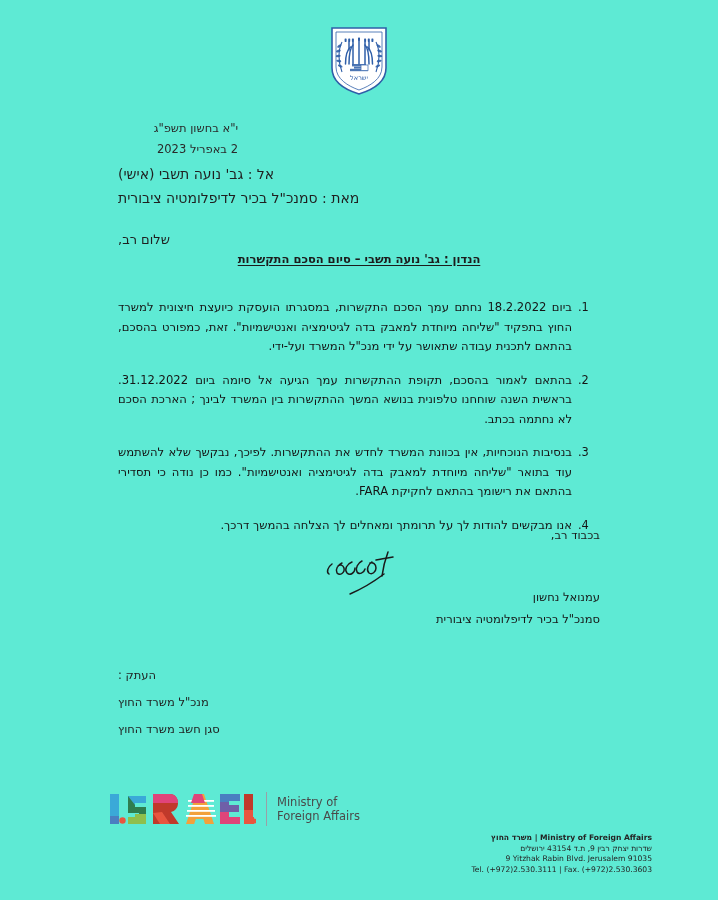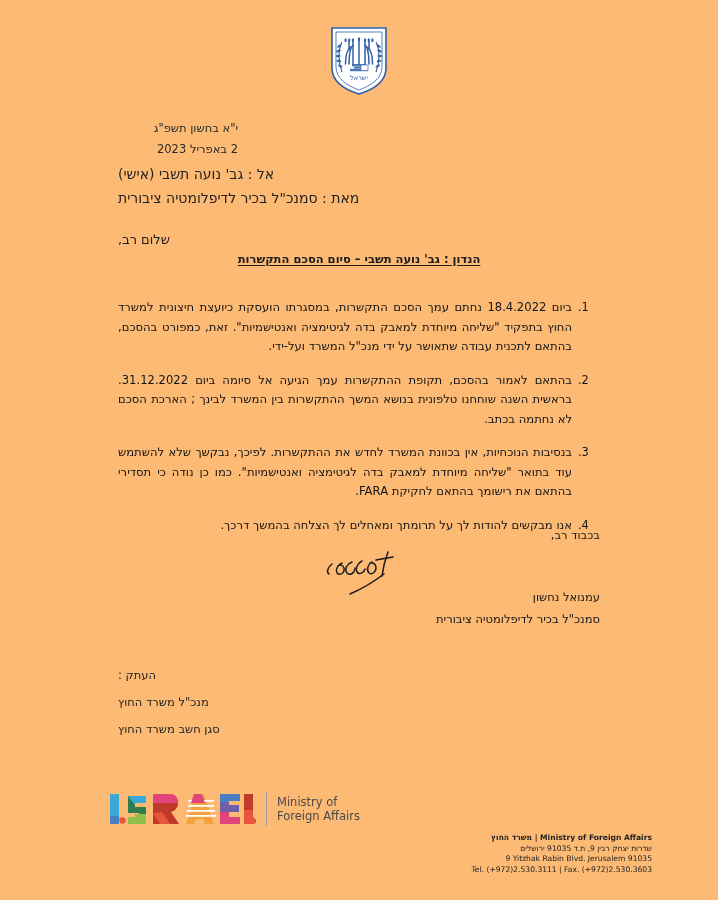--- a/index.html
+++ b/index.html
@@ -12,21 +12,21 @@
     height: 900px;
     position: relative;
     font-family: "DejaVu Sans", "Liberation Sans", sans-serif;
     color: #1c1c1c;
     overflow: hidden;
   }
 
   .page {
     position: absolute;
     inset: 0;
-    background: #fdba74;
+    background: #5eead4;
   }
 
   
   .emblem-wrap {
     position: absolute;
     top: 24px;
     left: 0;
     right: 0;
     display: flex;
     justify-content: center;
@@ -302,21 +302,21 @@
   <div class="greeting">שלום רב,</div>
 
   <div class="subject">
     <span>הנדון : גב' נועה תשבי – סיום הסכם התקשרות</span>
   </div>
 
   <div class="body-list">
 
     <div class="item">
       <div class="item-num">.1</div>
-      <div class="item-text">ביום 18.4.2022 נחתם עמך הסכם התקשרות, במסגרתו הועסקת כיועצת חיצונית למשרד החוץ בתפקיד "שליחה מיוחדת למאבק בדה לגיטימציה ואנטישמיות". זאת, כמפורט בהסכם, בהתאם לתכנית עבודה שתאושר על ידי מנכ"ל המשרד ועל-ידי.</div>
+      <div class="item-text">ביום 18.2.2022 נחתם עמך הסכם התקשרות, במסגרתו הועסקת כיועצת חיצונית למשרד החוץ בתפקיד "שליחה מיוחדת למאבק בדה לגיטימציה ואנטישמיות". זאת, כמפורט בהסכם, בהתאם לתכנית עבודה שתאושר על ידי מנכ"ל המשרד ועל-ידי.</div>
     </div>
 
     <div class="item">
       <div class="item-num">.2</div>
       <div class="item-text">בהתאם לאמור בהסכם, תקופת ההתקשרות עמך הגיעה אל סיומה ביום 31.12.2022. בראשית השנה שוחחנו טלפונית בנושא המשך ההתקשרות בין המשרד לבינך ; הארכת הסכם לא נחתמה בכתב.</div>
     </div>
 
     <div class="item">
       <div class="item-num">.3</div>
       <div class="item-text">בנסיבות הנוכחיות, אין בכוונת המשרד לחדש את ההתקשרות. לפיכך, נבקשך שלא להשתמש עוד בתואר "שליחה מיוחדת למאבק בדה לגיטימציה ואנטישמיות". כמו כן נודה כי תסדירי בהתאם את רישומך בהתאם לחקיקת FARA.</div>
@@ -390,20 +390,20 @@
       </svg>
       <div class="logo-divider"></div>
       <div class="logo-text">
         <div>Ministry of</div>
         <div>Foreign Affairs</div>
       </div>
     </div>
 
     <div class="addr-footer">
       <div class="l1 rtl">Ministry of Foreign Affairs | משרד החוץ</div>
-      <div class="rtl">שדרות יצחק רבין 9, ת.ד 91035 ירושלים</div>
+      <div class="rtl">שדרות יצחק רבין 9, ת.ד 43154 ירושלים</div>
       <div class="ltr">9 Yitzhak Rabin Blvd. Jerusalem 91035</div>
       <div class="ltr">Tel. (+972)2.530.3111 | Fax. (+972)2.530.3603</div>
     </div>
 
   </div>
 
 </div>
 
 </body></html>

